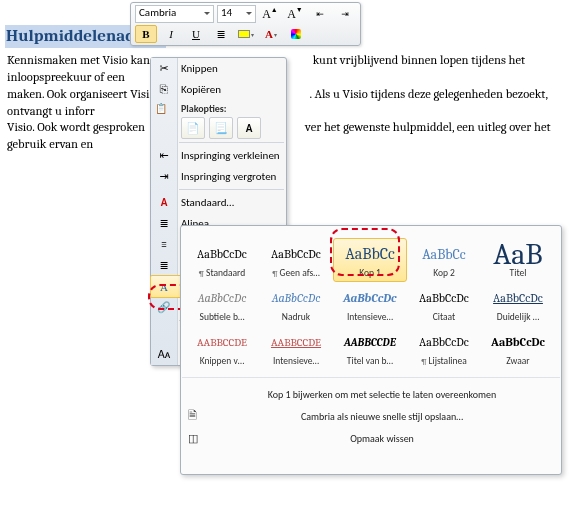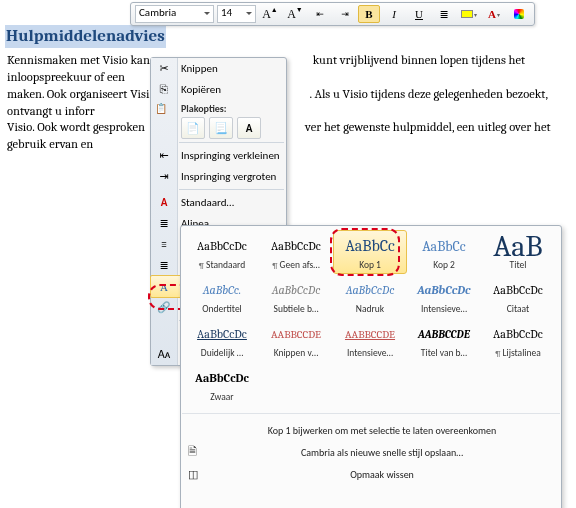--- a/index.html
+++ b/index.html
@@ -38,21 +38,21 @@
   
   .mini-toolbar {
     position: absolute;
     left: 130px;
     top: 2px;
     background: linear-gradient(#fdfdfd,#e9ecef);
     border: 1px solid #a8b2bd;
     border-radius: 3px;
     padding: 2px 4px;
     display: flex;
-    flex-direction: row;
+    flex-direction: column;
     gap: 2px;
     font-size: 11px;
     box-shadow: 1px 1px 3px rgba(0,0,0,.15);
   }
   .mt-row { display:flex; align-items:center; gap:3px; }
   .mt-select {
     background:#fff; border:1px solid #bcc4cc; padding:0 12px 0 3px;
     position: relative; height:16px; line-height:14px;
   }
   .mt-select::after{
@@ -101,21 +101,21 @@
   .paste-btn{ width:22px;height:20px; border:1px solid #c8cdd3; border-radius:2px; background:linear-gradient(#fff,#f1f1e6); display:flex;align-items:center;justify-content:center; font-size:11px;}
   .hl-circle{ position:absolute; border:2px dashed #d9001b; border-radius:12px; pointer-events:none; }
 
   
   .fly {
     position:absolute; left:180px; top:225px; width:380px;
     background:#fbfbfb; border:1px solid #a8b2bd; border-radius:3px;
     box-shadow:2px 2px 5px rgba(0,0,0,.2);
     font-size:10px;
   }
-  .grid{ display:flex; flex-wrap:wrap; padding:4px; gap:0; }
+  .grid{ display:flex; flex-wrap:wrap; padding:4px; gap:0;margin-top:8px; }
   .card{
     width:68px; padding:4px 2px 2px; text-align:center;
     border:1px solid transparent; border-radius:3px; cursor:default;
   }
   .card.sel{ border:1px solid #e9c14c; background:linear-gradient(#fff6d9,#ffe794); }
   .prev{ height:22px; display:flex; align-items:center; justify-content:center;
     font-family: Cambria, Georgia, serif; white-space:nowrap; overflow:hidden; }
   .card .name{ margin-top:2px; font-size:9.5px; color:#333; overflow:hidden; text-overflow:ellipsis; display:flex; align-items:center; justify-content:center; gap:2px; white-space:nowrap;}
   .para-mark{ font-size:9px; color:#777; }
   .sep-h{ height:1px; background:#dfe3e8; margin:3px 1px; }
@@ -272,26 +272,20 @@
           <span>Kop 2</span>
         </div>
       </div>
       <div class="card">
         <div class="prev" style="font-size:30px;color:#17365D;">AaB</div>
         <div class="name">
           <span>Titel</span>
         </div>
       </div>
       <div class="card">
-        <div class="prev" style="font-size:12px;font-style:italic;color:#4F81BD;">AaBbCc.</div>
-        <div class="name">
-          <span>Ondertitel</span>
-        </div>
-      </div>
-      <div class="card">
         <div class="prev" style="font-size:12px;font-style:italic;color:#7f7f7f;">AaBbCcDc</div>
         <div class="name">
           <span>Subtiele b…</span>
         </div>
       </div>
       <div class="card">
         <div class="prev" style="font-size:12px;font-style:italic;color:#4F81BD;">AaBbCcDc</div>
         <div class="name">
           <span>Nadruk</span>
         </div>

